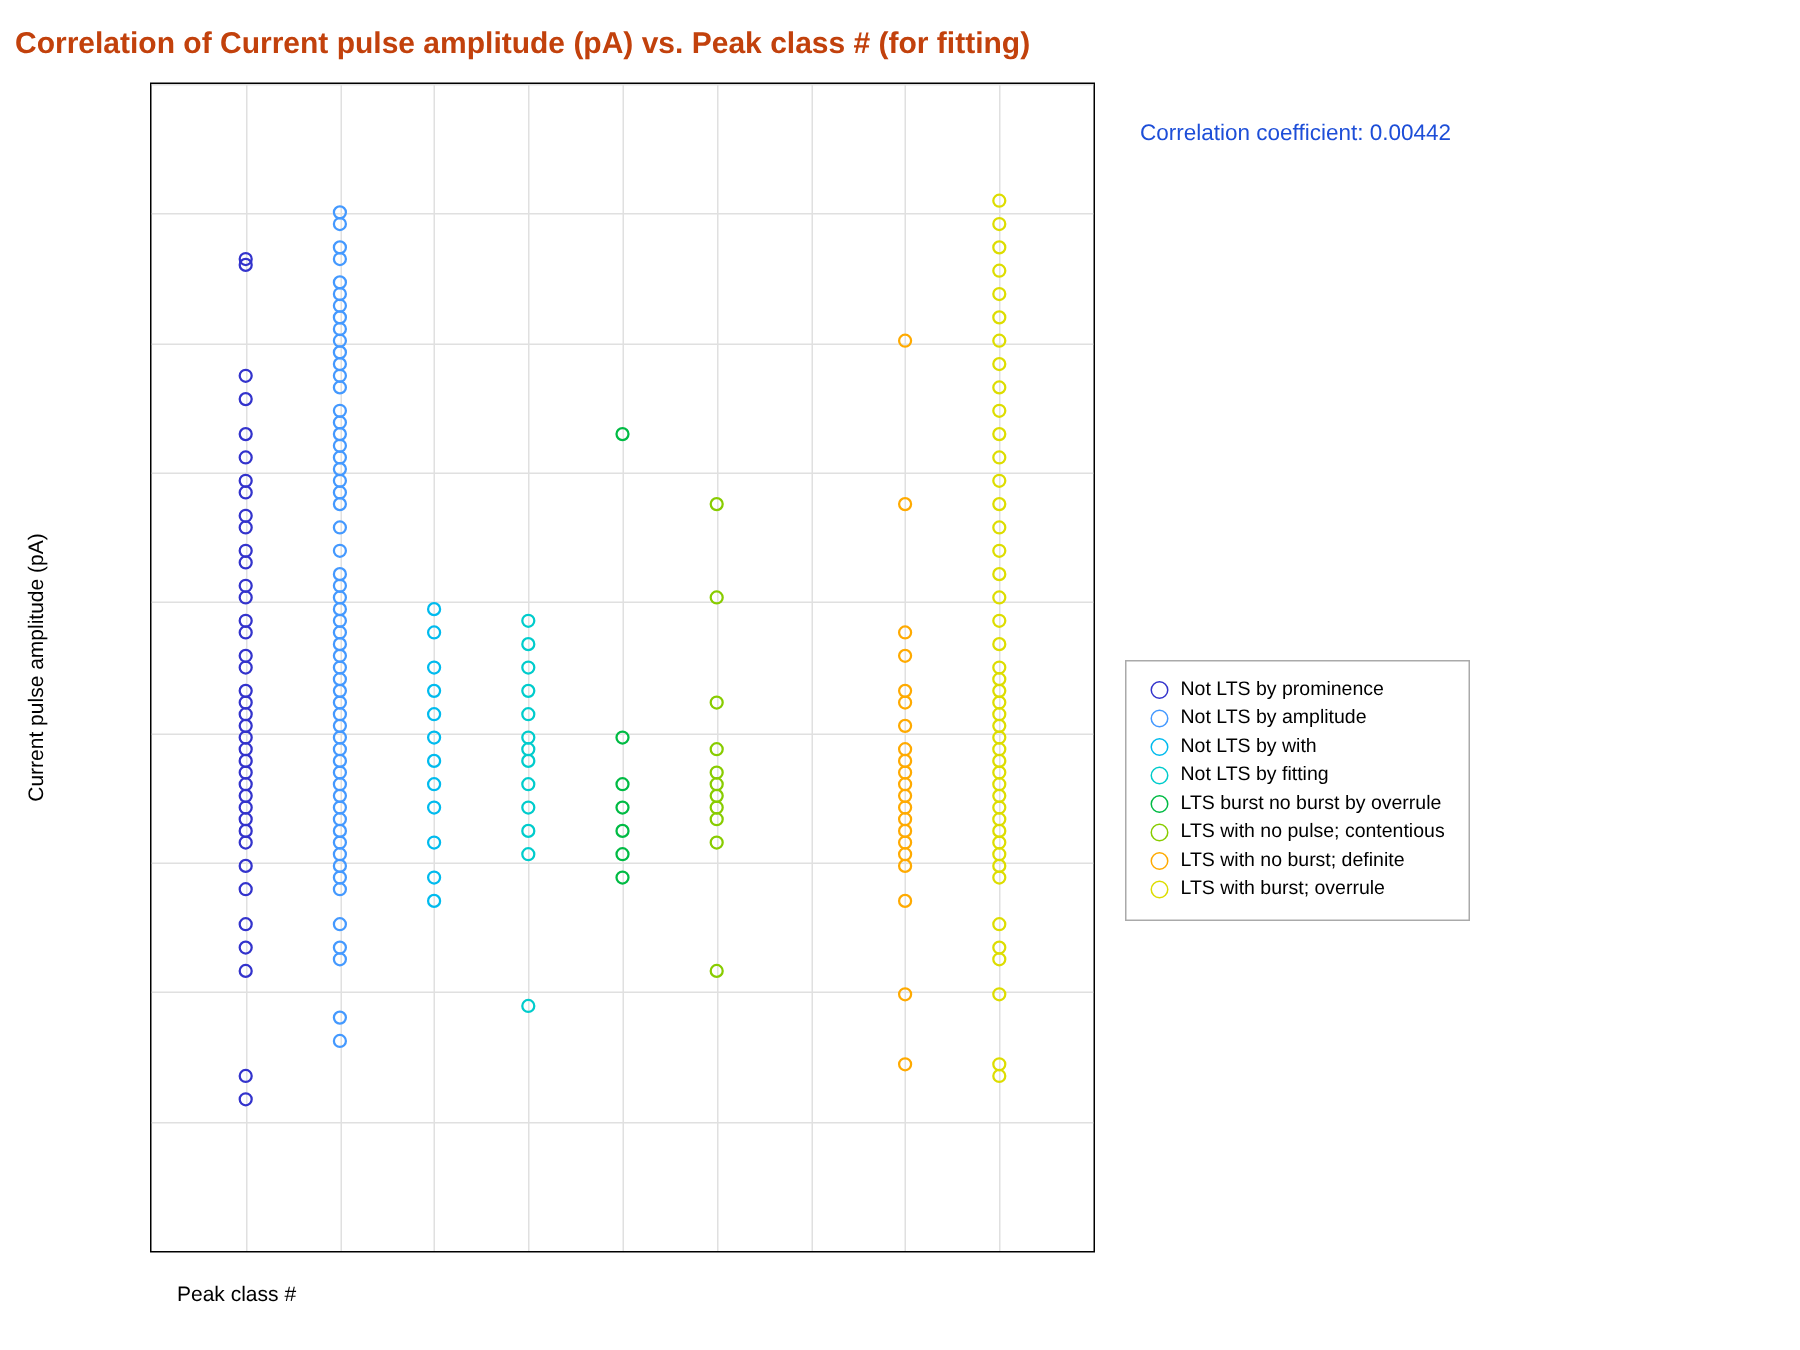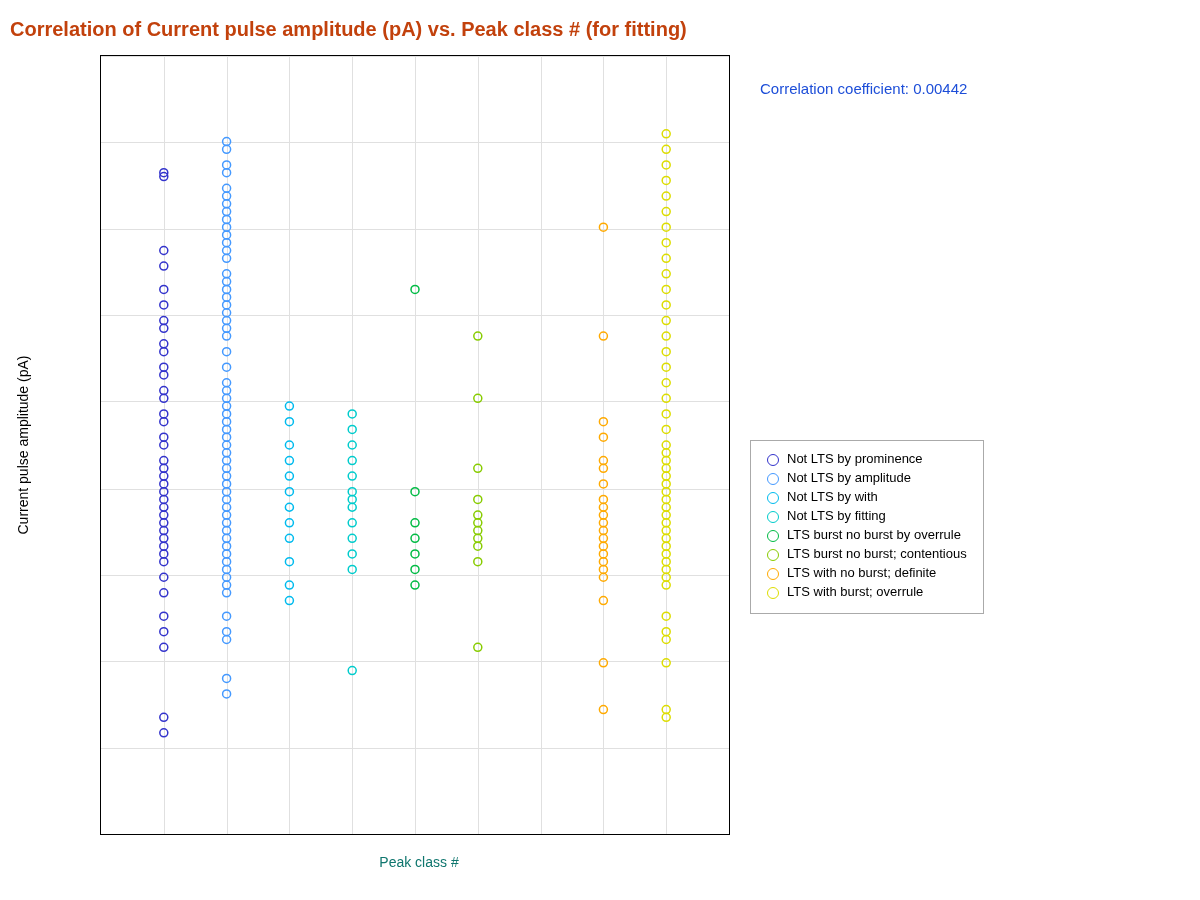--- a/index.html
+++ b/index.html
@@ -43,25 +43,25 @@
       border-bottom: 1.5px solid #000;
       border-top: 1.5px solid #000;
       border-right: 1.5px solid #000;
       background: #fff;
       overflow: hidden;
     }
     
     .x-axis-label {
       position: absolute;
       bottom: 30px;
-      left: 104px;
+      left: 118px;
       width: 630px;
-      text-align: center;
+      text-align: left;
       font-size: 14px;
-      color: #0f766e;
+      color: #000000;
     }
     
     .grid-h {
       position: absolute;
       left: 0;
       width: 100%;
       height: 1px;
       background: #e0e0e0;
     }
     .grid-v {
@@ -379,21 +379,21 @@
     <div class="legend-item">
       <div class="legend-circle" style="border-color:#00cccc"></div>
       <span class="legend-label">Not LTS by fitting</span>
     </div>
     <div class="legend-item">
       <div class="legend-circle" style="border-color:#00bb44"></div>
       <span class="legend-label">LTS burst no burst by overrule</span>
     </div>
     <div class="legend-item">
       <div class="legend-circle" style="border-color:#88cc00"></div>
-      <span class="legend-label">LTS burst no burst; contentious</span>
+      <span class="legend-label">LTS with no pulse; contentious</span>
     </div>
     <div class="legend-item">
       <div class="legend-circle" style="border-color:#ffaa00"></div>
       <span class="legend-label">LTS with no burst; definite</span>
     </div>
     <div class="legend-item">
       <div class="legend-circle" style="border-color:#dddd00"></div>
       <span class="legend-label">LTS with burst; overrule</span>
     </div>
   </div>

